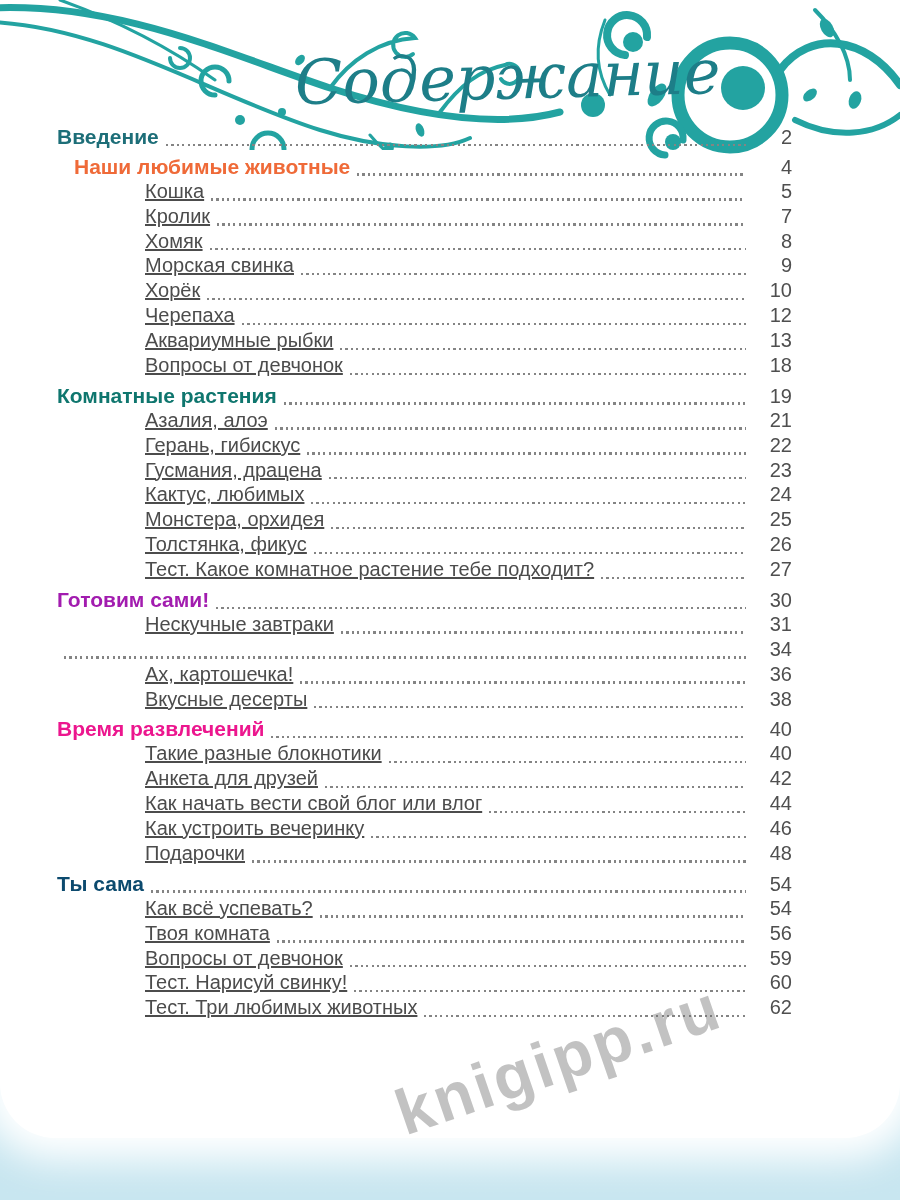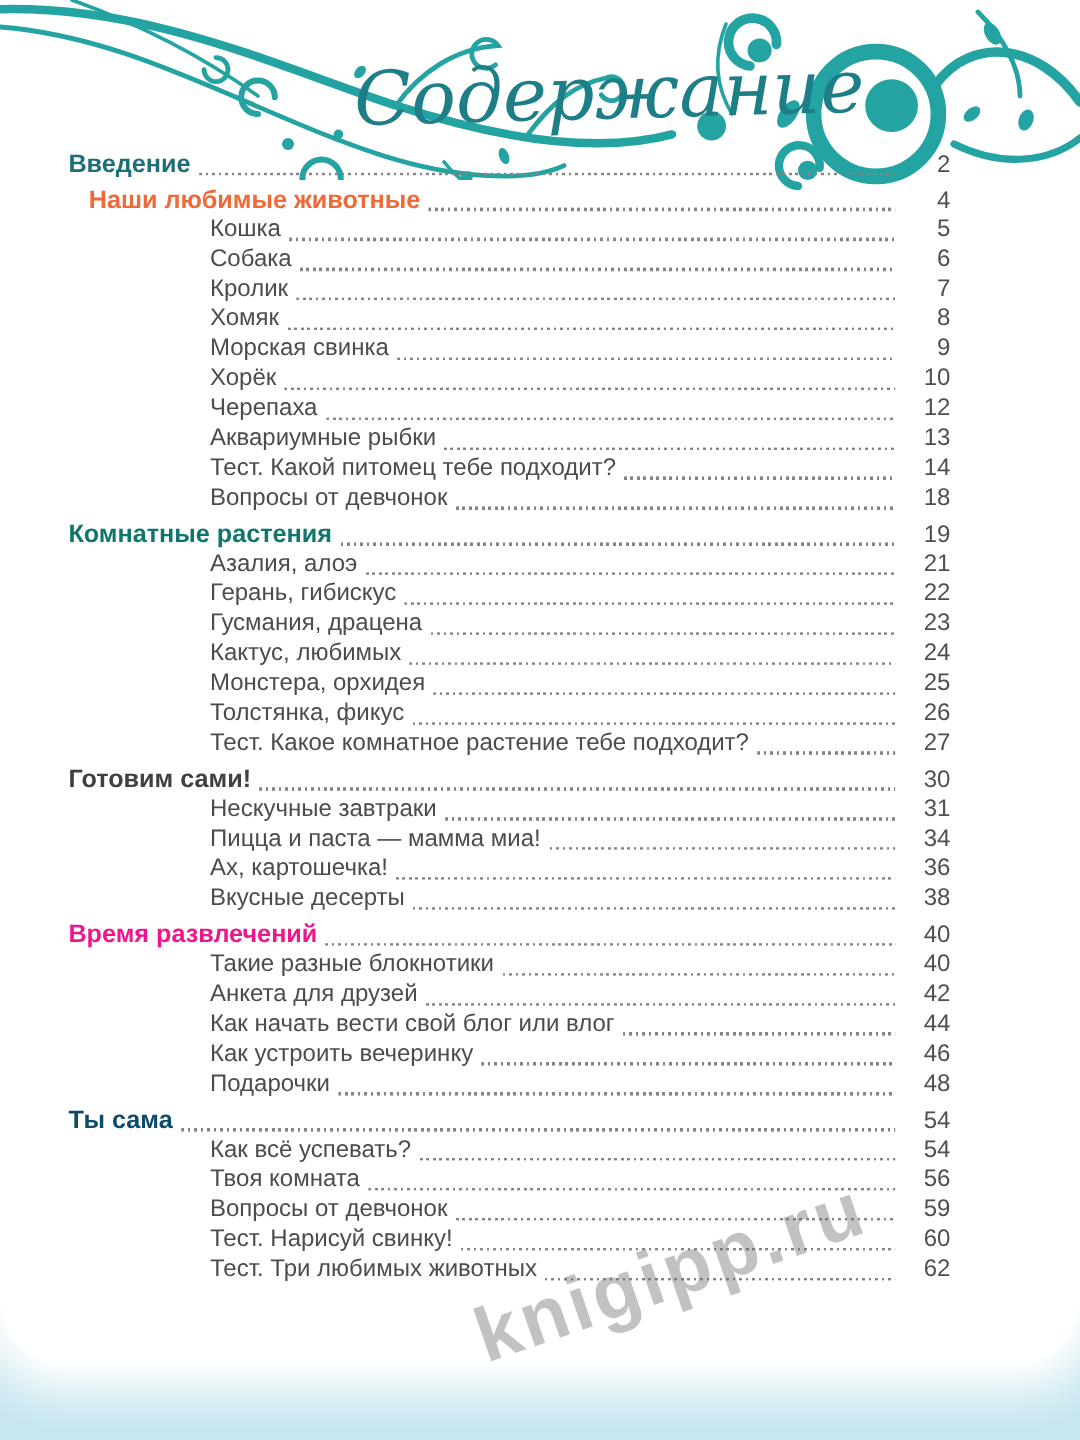--- a/index.html
+++ b/index.html
@@ -25,21 +25,21 @@
   }
   .toc{
     position:absolute;left:57px;top:120px;width:735px;
   }
   .toc-row{
     display:flex;align-items:baseline;height:24.9px;
     font-size:20px;color:#4c4c4c;
   }
   .toc-row.heading{margin-top:5px;font-weight:bold;font-size:21px;}
   .toc-label{white-space:nowrap;}
-  .toc-row.sub .toc-label{margin-left:118px;}
+  .toc-row.sub .toc-label{margin-left:88px;text-decoration:underline;}
   .leader{
     flex:1;height:2.4px;margin:0 6px 4px 7px;
     background-image:repeating-linear-gradient(to right,#848484 0,#848484 2.2px,transparent 2.2px,transparent 5.4px);
     align-self:flex-end;
   }
   .pagenum{width:40px;text-align:right;color:#4f4f4f;font-weight:normal;font-size:20px;flex:none;}
   .watermark{
     position:absolute;left:398px;top:1078px;
     font-size:64px;color:rgba(110,110,110,0.42);
     letter-spacing:3px;transform:rotate(-19deg);transform-origin:left center;
@@ -106,25 +106,20 @@
       <span class="toc-label" style="color: rgb(239, 106, 56); margin-left: 17px;">Наши любимые животные</span>
       <span class="leader"></span>
       <span class="pagenum">4</span>
     </div>
     <div class="toc-row sub">
       <span class="toc-label">Кошка</span>
       <span class="leader"></span>
       <span class="pagenum">5</span>
     </div>
     <div class="toc-row sub">
-      <span class="toc-label">Собака</span>
-      <span class="leader"></span>
-      <span class="pagenum">6</span>
-    </div>
-    <div class="toc-row sub">
       <span class="toc-label">Кролик</span>
       <span class="leader"></span>
       <span class="pagenum">7</span>
     </div>
     <div class="toc-row sub">
       <span class="toc-label">Хомяк</span>
       <span class="leader"></span>
       <span class="pagenum">8</span>
     </div>
     <div class="toc-row sub">
@@ -141,25 +136,20 @@
       <span class="toc-label">Черепаха</span>
       <span class="leader"></span>
       <span class="pagenum">12</span>
     </div>
     <div class="toc-row sub">
       <span class="toc-label">Аквариумные рыбки</span>
       <span class="leader"></span>
       <span class="pagenum">13</span>
     </div>
     <div class="toc-row sub">
-      <span class="toc-label">Тест. Какой питомец тебе подходит?</span>
-      <span class="leader"></span>
-      <span class="pagenum">14</span>
-    </div>
-    <div class="toc-row sub">
       <span class="toc-label">Вопросы от девчонок</span>
       <span class="leader"></span>
       <span class="pagenum">18</span>
     </div>
     <div class="toc-row heading">
       <span class="toc-label" style="color: #0f766e;">Комнатные растения</span>
       <span class="leader"></span>
       <span class="pagenum">19</span>
     </div>
     <div class="toc-row sub">
@@ -191,31 +181,30 @@
       <span class="toc-label">Толстянка, фикус</span>
       <span class="leader"></span>
       <span class="pagenum">26</span>
     </div>
     <div class="toc-row sub">
       <span class="toc-label">Тест. Какое комнатное растение тебе подходит?</span>
       <span class="leader"></span>
       <span class="pagenum">27</span>
     </div>
     <div class="toc-row heading">
-      <span class="toc-label" style="color: #404040;">Готовим сами!</span>
+      <span class="toc-label" style="color: #a21caf;">Готовим сами!</span>
       <span class="leader"></span>
       <span class="pagenum">30</span>
     </div>
     <div class="toc-row sub">
       <span class="toc-label">Нескучные завтраки</span>
       <span class="leader"></span>
       <span class="pagenum">31</span>
     </div>
     <div class="toc-row sub">
-      <span class="toc-label">Пицца и паста — мамма миа!</span>
       <span class="leader"></span>
       <span class="pagenum">34</span>
     </div>
     <div class="toc-row sub">
       <span class="toc-label">Ах, картошечка!</span>
       <span class="leader"></span>
       <span class="pagenum">36</span>
     </div>
     <div class="toc-row sub">
       <span class="toc-label">Вкусные десерты</span>

